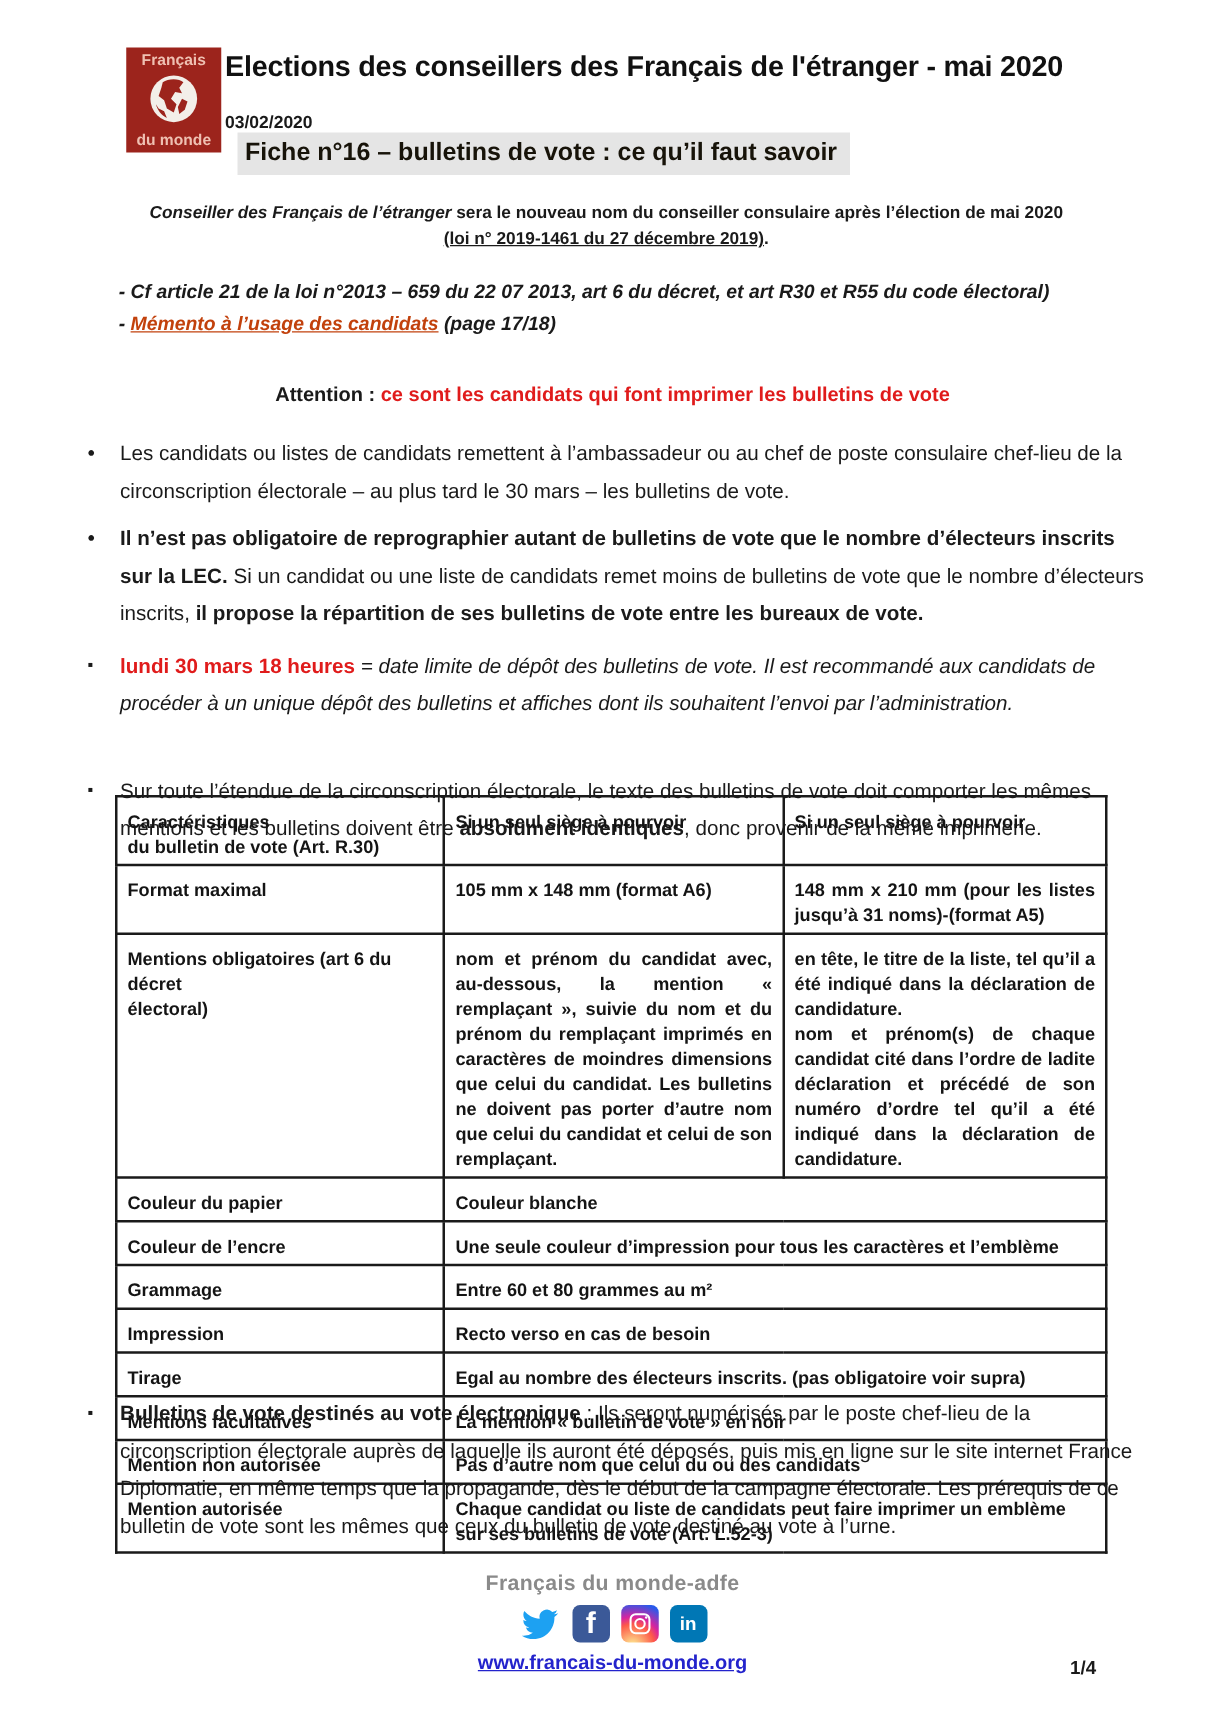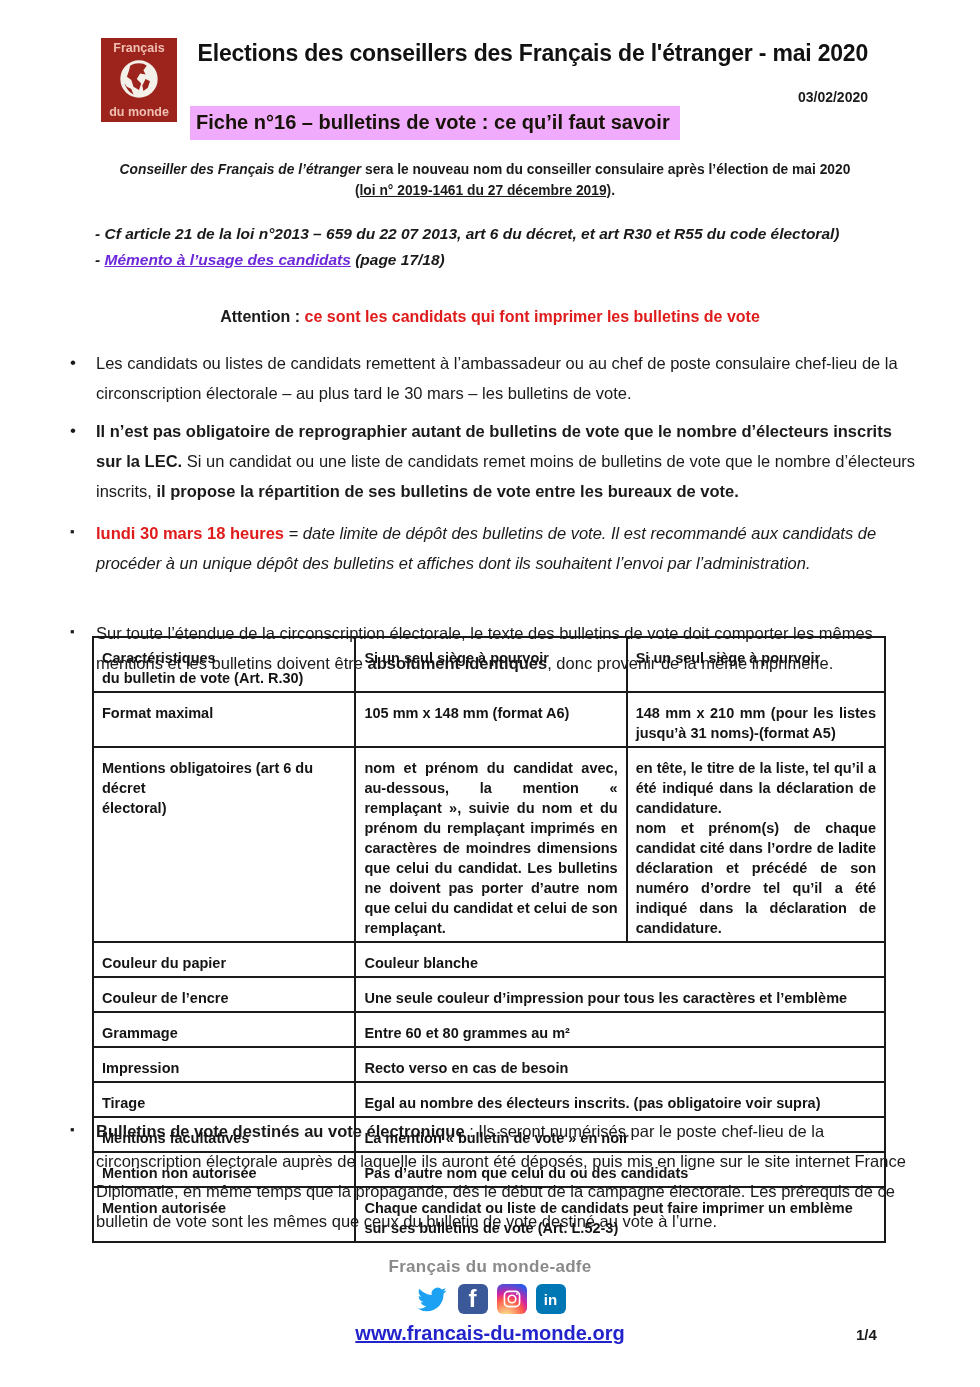--- a/index.html
+++ b/index.html
@@ -10,41 +10,41 @@
   }
 
   
   .logo {
     position:absolute; left:101px; top:38px; width:76px; height:84px;
     background:#9c241c; color:#efc0b2; text-align:center;
     display:flex; flex-direction:column; justify-content:space-between;
     padding:3px 2px; box-sizing:border-box; font-size:12.5px; font-weight:700;
   }
   .logo .globe { align-self:center; }
-  .title-block { position:absolute; left:192px; top:40px; width:676px; text-align:right; }
+  .title-block { position:absolute; left:180px; top:40px; width:676px; text-align:left; }
   .doc-title { font-size:23px; font-weight:bold; color:#111; letter-spacing:-0.2px; }
   .doc-date { font-size:14px; font-weight:bold; margin-top:22px; }
   .fiche {
-    position:absolute; left:190px; top:106px; background:#f0abfc;
+    position:absolute; left:190px; top:106px; background:#e5e5e5;
     font-size:20px; font-weight:bold; padding:5px 10px 6px 6px; color:#171309;
   }
 
   
   .intro {
     position:absolute; left:30px; right:40px; top:159px; text-align:center;
     font-size:13.8px; font-weight:bold; line-height:21px;
   }
   .intro .lead { font-style:italic; }
   .intro .law { text-decoration:underline;margin-top:20px; }
 
   .refs {
     position:absolute; left:95px; top:221px; right:60px;
     font-size:15.5px; font-style:italic; font-weight:bold; line-height:26px;
   }
-  .refs a, .link-blue { color:#6d28d9; text-decoration:underline; cursor:pointer; }
+  .refs a, .link-blue { color:#c2410c; text-decoration:underline; cursor:pointer; }
 
   .attention {
     position:absolute; left:0; right:0; top:308px; text-align:center;
     font-size:16px; font-weight:bold;
   }
   .attention .red { color:#e01b1b; }
 
   
   .bullets { position:absolute; left:62px; right:58px; top:348px; font-size:16.5px; line-height:30px; }
   .bullet { position:relative; padding-left:34px; }
@@ -72,21 +72,21 @@
   .footer { position:absolute; left:0; right:0; top:1257px; text-align:center; }
   .footer-brand { font-size:17px; font-weight:bold; color:#8a8a8a; letter-spacing:0.3px; }
   .social-row { margin-top:6px; display:flex; justify-content:center; align-items:center; gap:9px; height:32px; }
   .icon-box {
     width:30px; height:30px; border-radius:6px; display:flex;
     align-items:center; justify-content:center; color:#fff; font-weight:bold;
   }
   .fb { background:#3b5998; font-size:24px; line-height:30px; }
   .ig { background:radial-gradient(circle at 30% 110%, #fdf497 0%, #fd5949 45%, #d6249f 60%, #285aeb 90%); }
   .li { background:#0077b5; font-size:15px; }
-  .footer-link { display:inline-block; margin-top:7px; font-size:20px; font-weight:bold; color:#2323cc; text-decoration:underline; cursor:pointer; }
+  .footer-link { display:inline-block; margin-top:7px; font-size:16px; font-weight:bold; color:#2323cc; text-decoration:underline; cursor:pointer; }
   .page-num { position:absolute; left:856px; top:1326px; font-size:15px; font-weight:bold;text-align:right; }
 </style>
 </head>
 <body>
 
 <div class="page">
 
   <div class="logo">
     <div>Français</div>
     <div class="globe">

